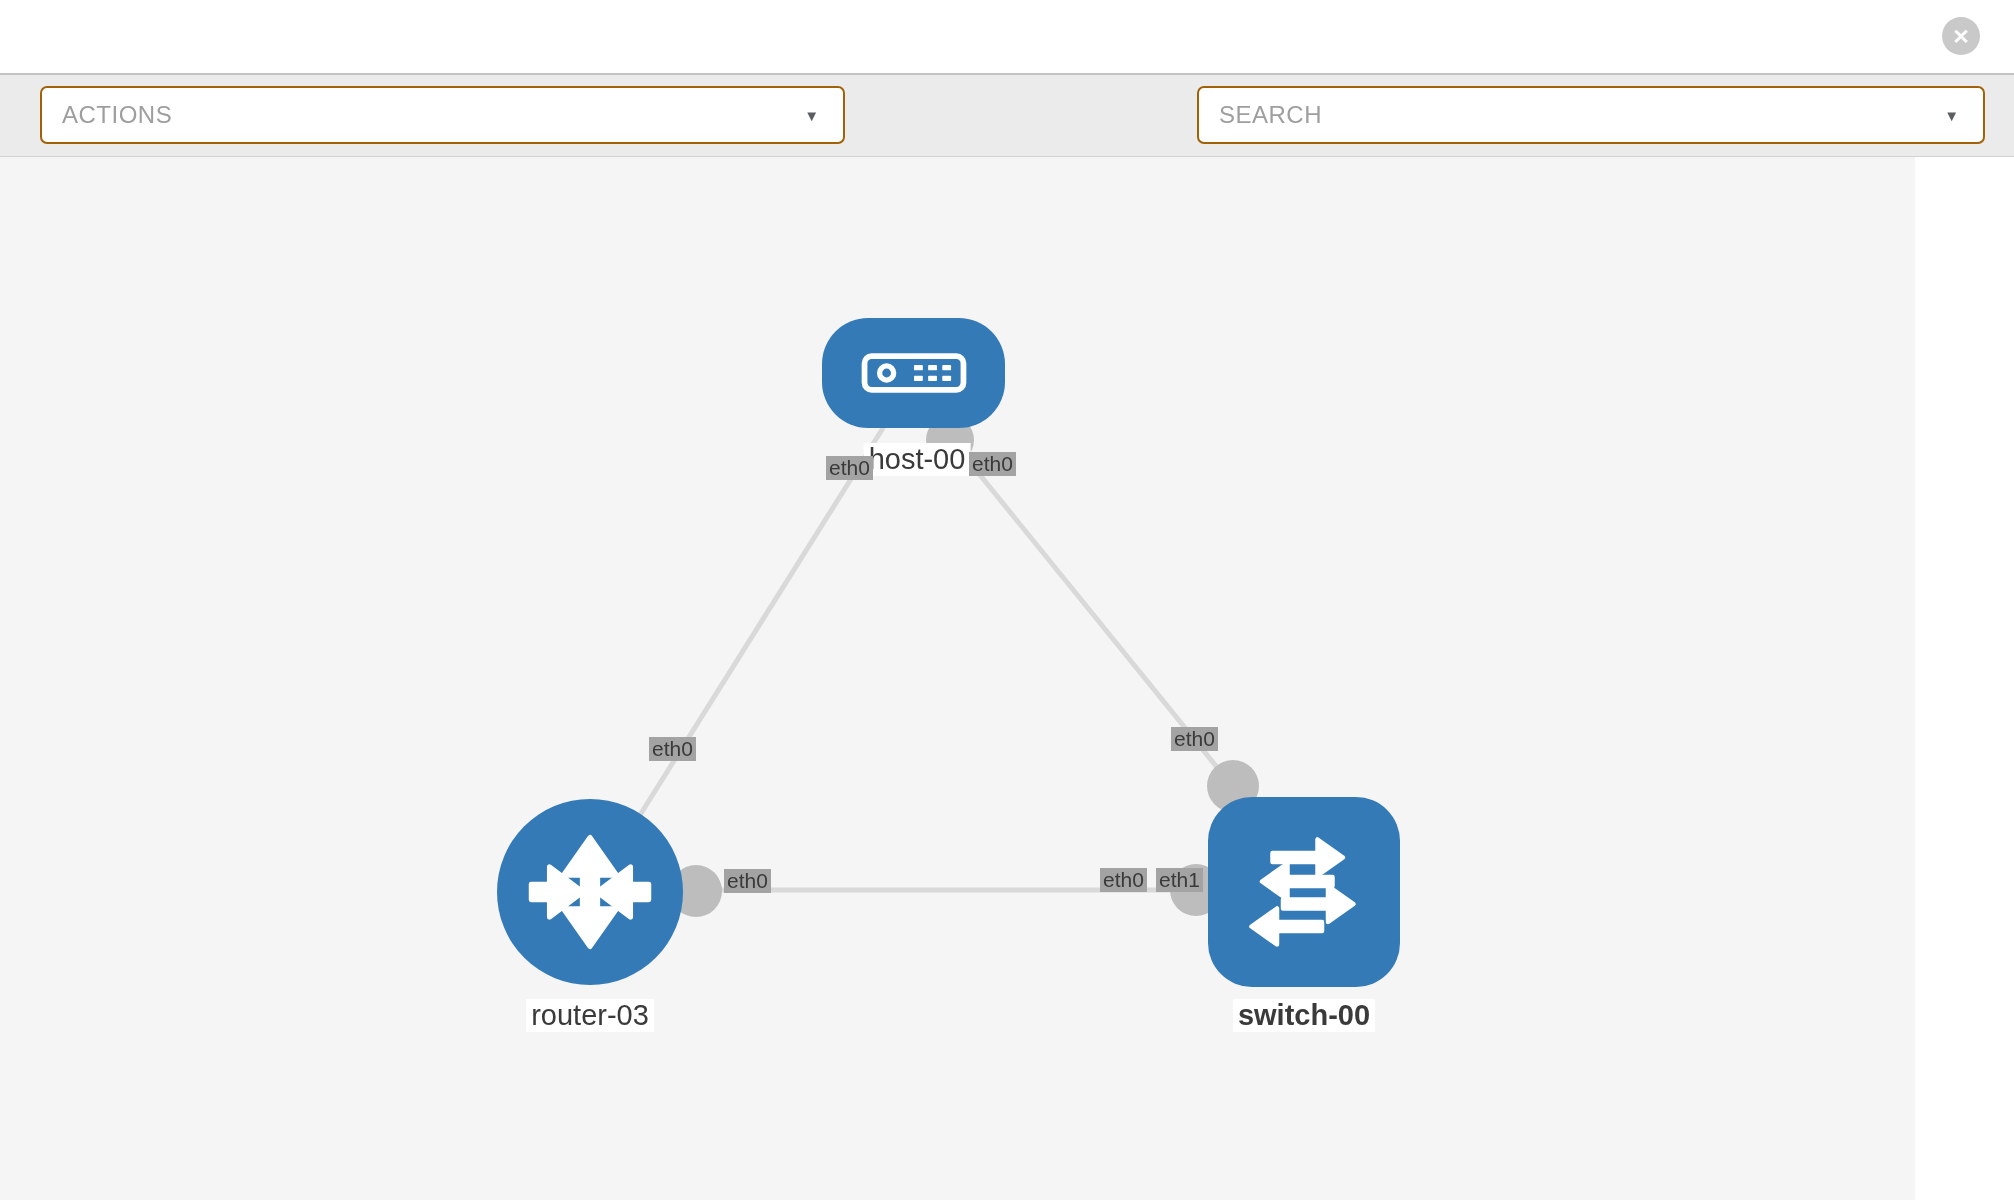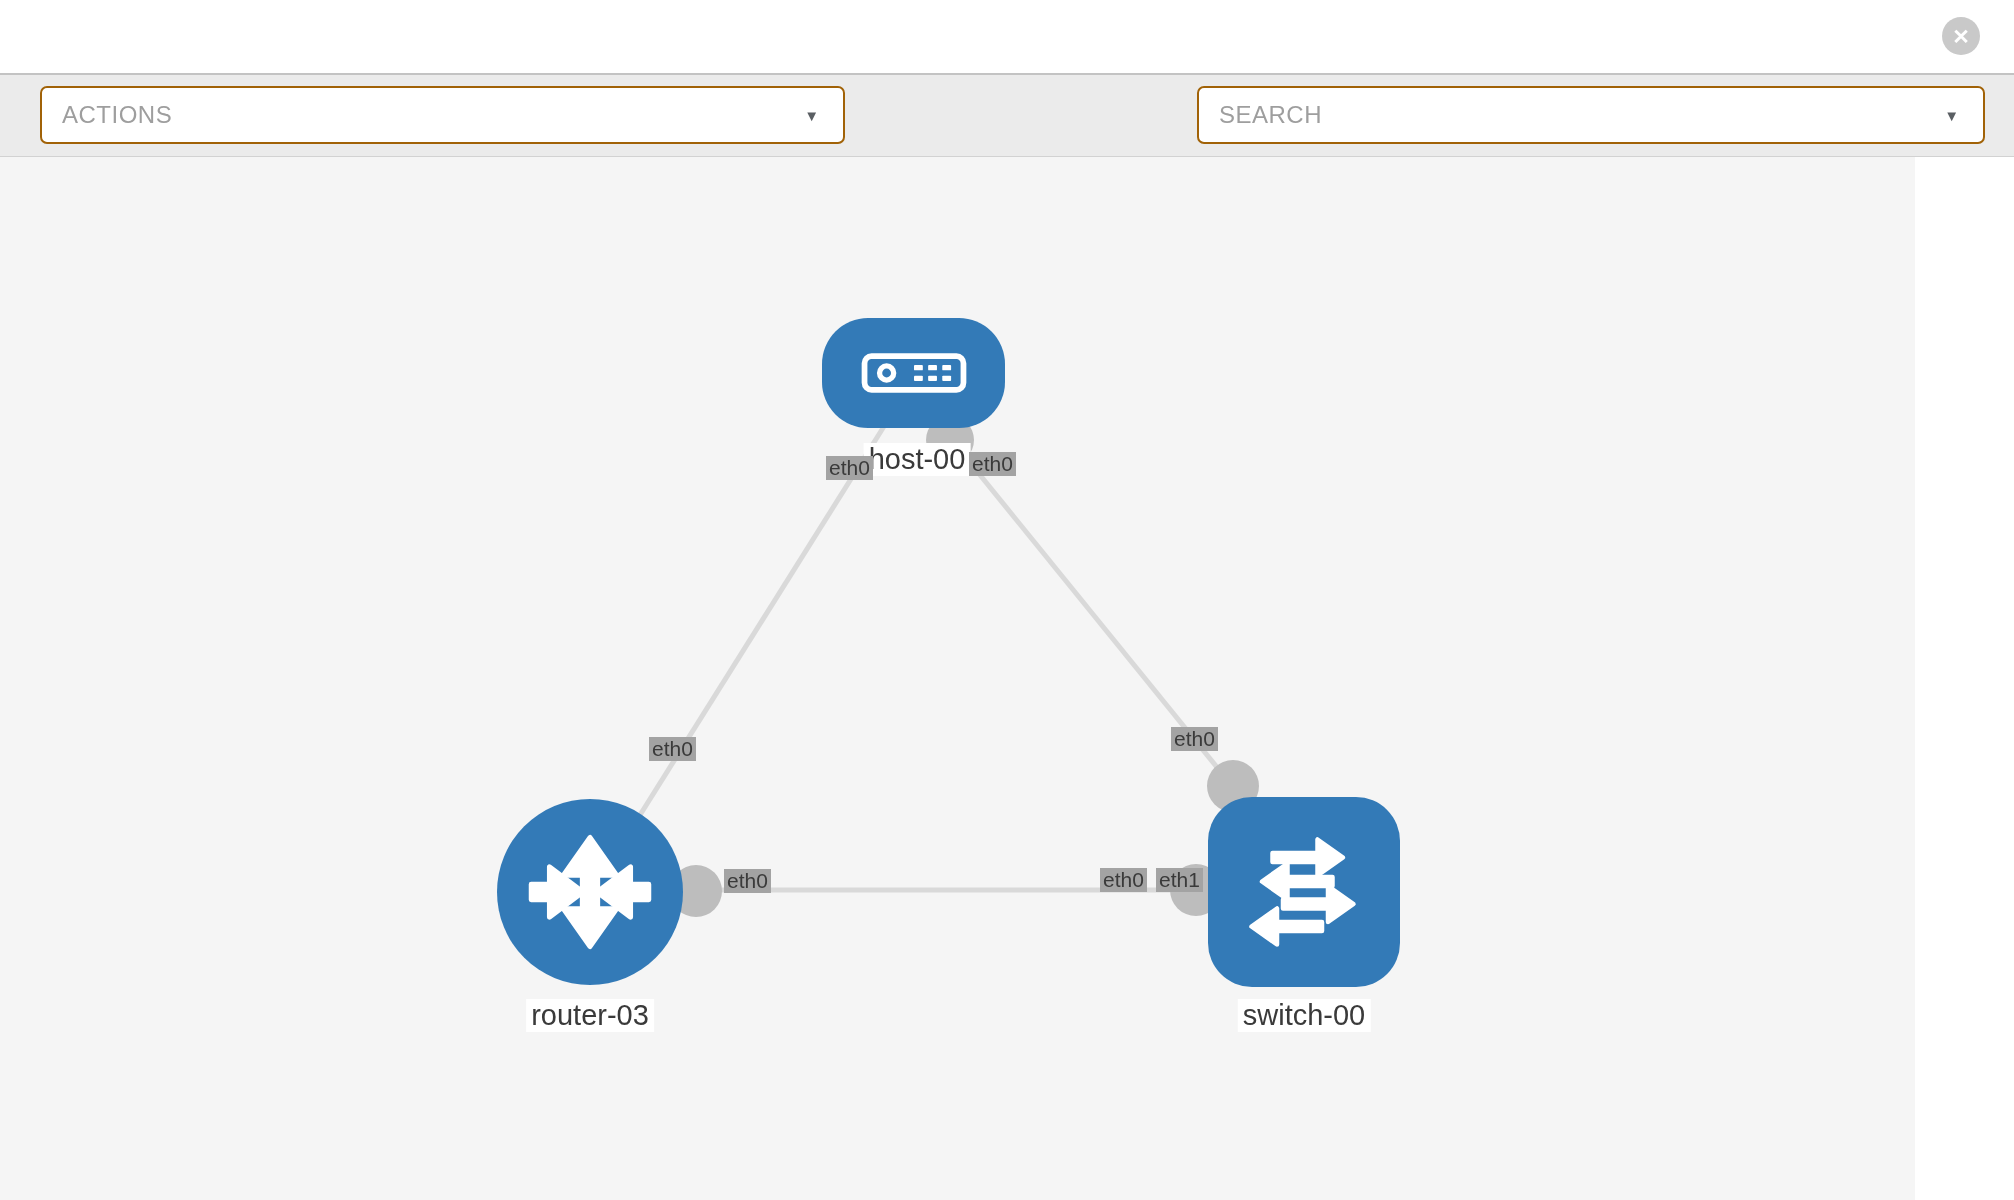--- a/index.html
+++ b/index.html
@@ -168,21 +168,21 @@
         <rect x="72" y="110" width="62" height="12"></rect>
           <polygon points="166,116 132,92 132,140"></polygon>
         <rect x="62" y="140" width="62" height="12"></rect>
           <polygon points="30,146 64,122 64,170"></polygon>
       </g>
     </svg>
   </div>
 
   <div class="node-label" style="left:917px; top:286px;">host-00</div>
   <div class="node-label" style="left:590px; top:842px;">router-03</div>
-  <div class="node-label" style="left:1304px; top:842px;">switch-00</div>
+  <div class="node-label" style="left:1304px; top:842px;font-weight:bold;">switch-00</div>
 
   <div class="iface-label" style="left:826px; top:299px;">eth0</div>
   <div class="iface-label" style="left:969px; top:295px;">eth0</div>
   <div class="iface-label" style="left:649px; top:580px;">eth0</div>
   <div class="iface-label" style="left:1171px; top:570px;">eth0</div>
   <div class="iface-label" style="left:724px; top:712px;">eth0</div>
   <div class="iface-label" style="left:1100px; top:711px;">eth0</div>
   <div class="iface-label" style="left:1156px; top:711px;">eth1</div>
 
 </div>

